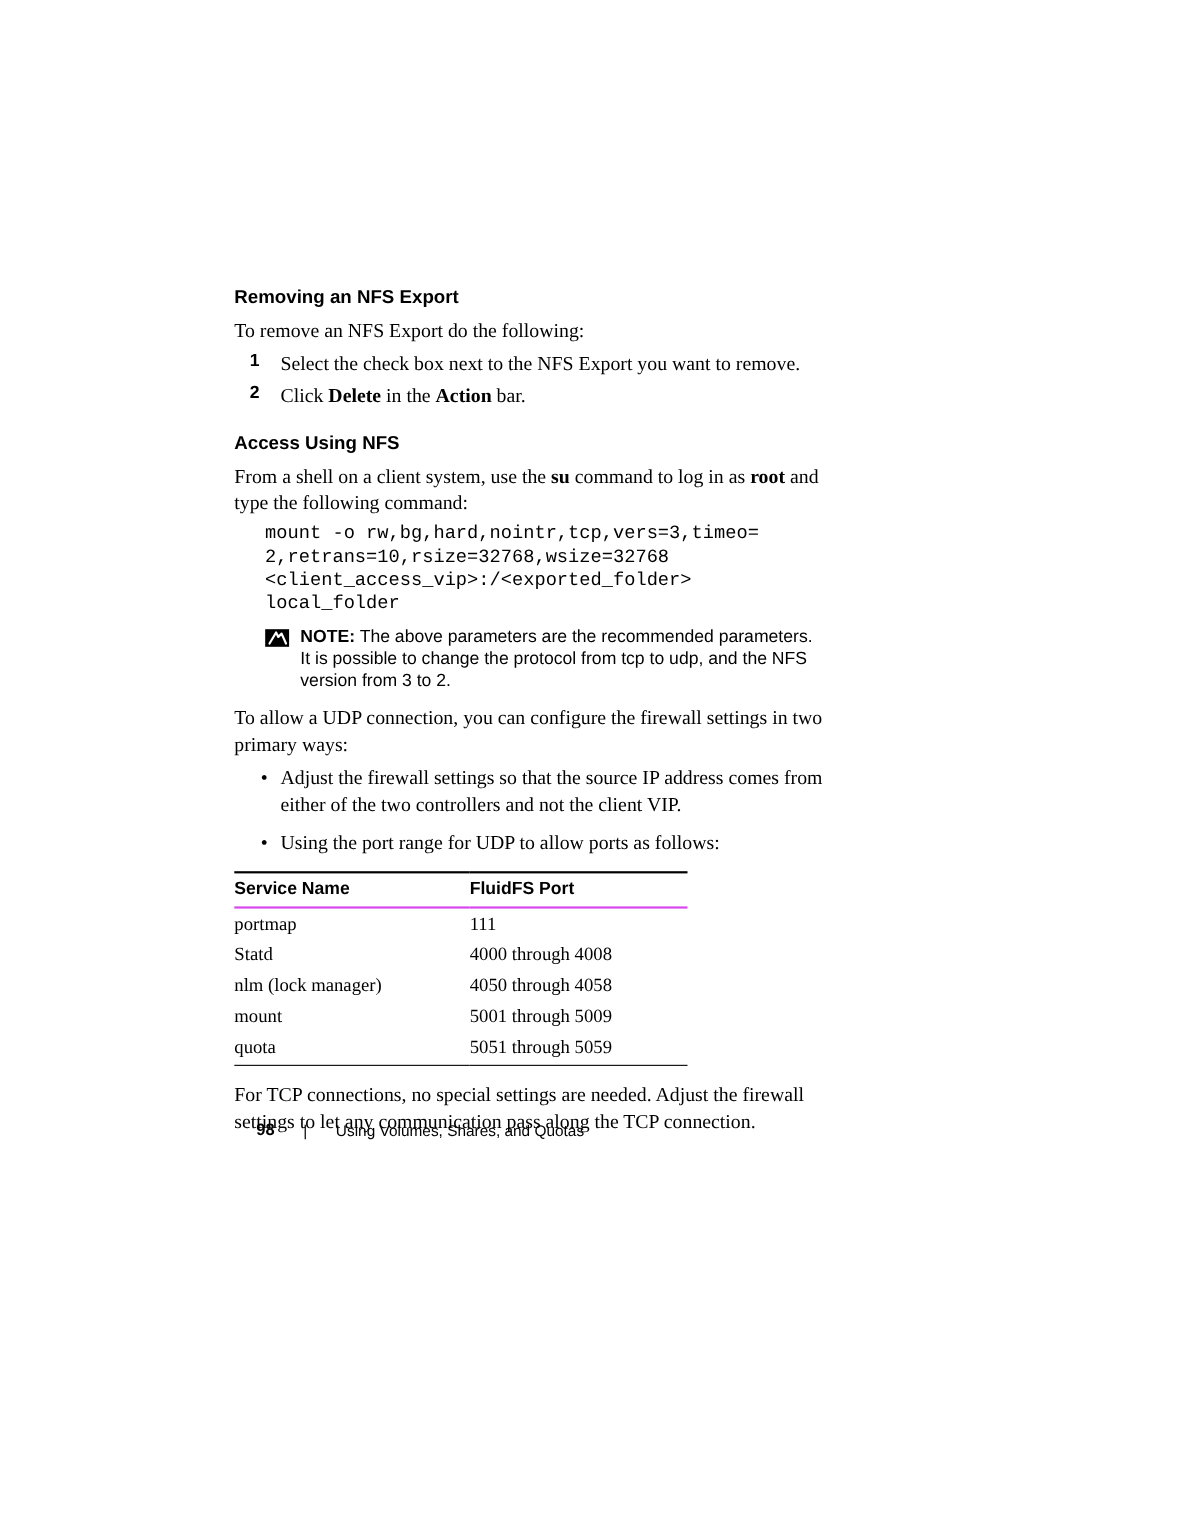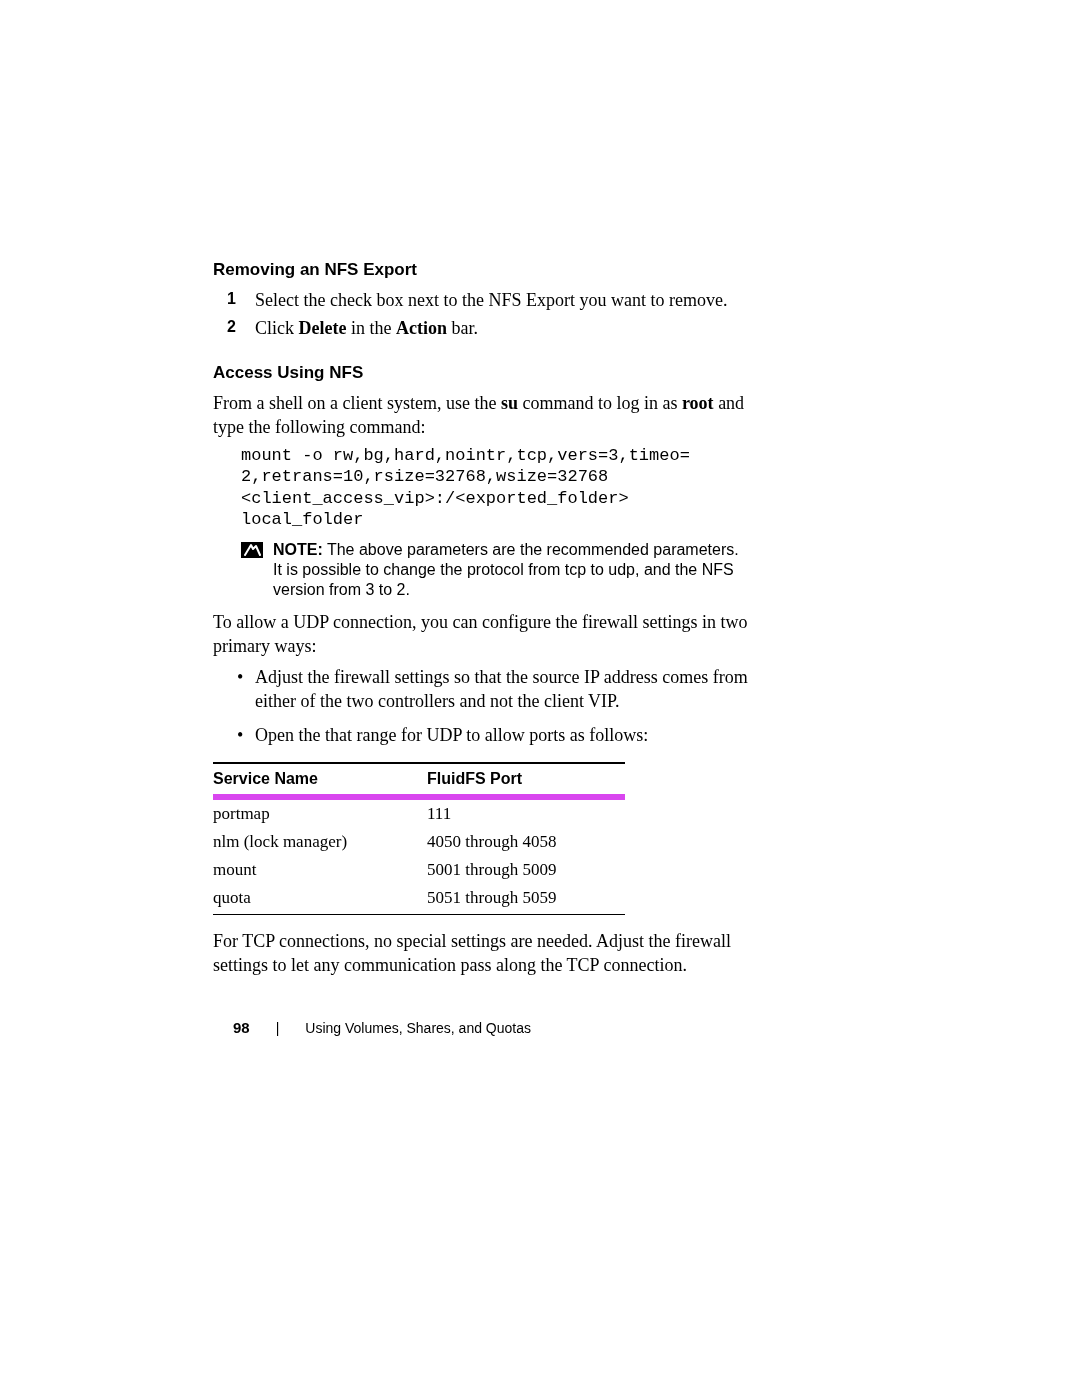--- a/index.html
+++ b/index.html
@@ -93,21 +93,21 @@
     width: 412px;
     margin: 6px 0 0 0;
   }
   table.ports th {
     font-family: Arial, Helvetica, sans-serif;
     font-weight: bold;
     font-size: 16px;
     text-align: left;
     padding: 6px 4px 6px 0;
     border-top: 2px solid #000;
-    border-bottom: 6px solid #d946ef;
+    border-bottom: 2px solid #d946ef;
   }
   table.ports td {
     font-size: 17px;
     padding: 4px 4px 4px 0;
   }
   table.ports tr.last td {
     border-bottom: 1px solid #000;
     padding-bottom: 6px;
   }
   .after-table {
@@ -128,20 +128,21 @@
   .footer .sep { color:#000; font-weight:normal; }
   .serif-bold { font-weight: bold; }
 </style>
 </head>
 <body>
 
 <div class="page">
   <div class="content">
 
     <div class="h">Removing an NFS Export</div>
+    <div class="p">To remove an NFS Export do the following:</div>
     <div class="ol">
       <div class="li">
         <span class="num">1</span>
         <span>Select the check box next to the NFS Export you want to remove.</span>
       </div>
       <div class="li">
         <span class="num">2</span>
         <span>
           <span>Click </span><span class="serif-bold">Delete</span><span> in the </span><span class="serif-bold">Action</span><span> bar.</span>
         </span>
@@ -172,35 +173,39 @@
 
     <div class="p">To allow a UDP connection, you can configure the firewall settings in two primary ways:</div>
 
     <div class="ul">
       <div class="li">
         <span class="bullet">•</span>
         <span>Adjust the firewall settings so that the source IP address comes from either of the two controllers and not the client VIP.</span>
       </div>
       <div class="li">
         <span class="bullet">•</span>
-        <span>Open the that range for UDP to allow ports as follows:</span>
+        <span>Using the port range for UDP to allow ports as follows:</span>
       </div>
     </div>
 
     <table class="ports">
       <thead>
         <tr>
           <th style="width:210px">Service Name</th>
           <th>FluidFS Port</th>
         </tr>
       </thead>
       <tbody>
         <tr>
           <td>portmap</td>
           <td>111</td>
+        </tr>
+        <tr>
+          <td>Statd</td>
+          <td>4000 through 4008</td>
         </tr>
         <tr>
           <td>nlm (lock manager)</td>
           <td>4050 through 4058</td>
         </tr>
         <tr>
           <td>mount</td>
           <td>5001 through 5009</td>
         </tr>
         <tr class="last">

